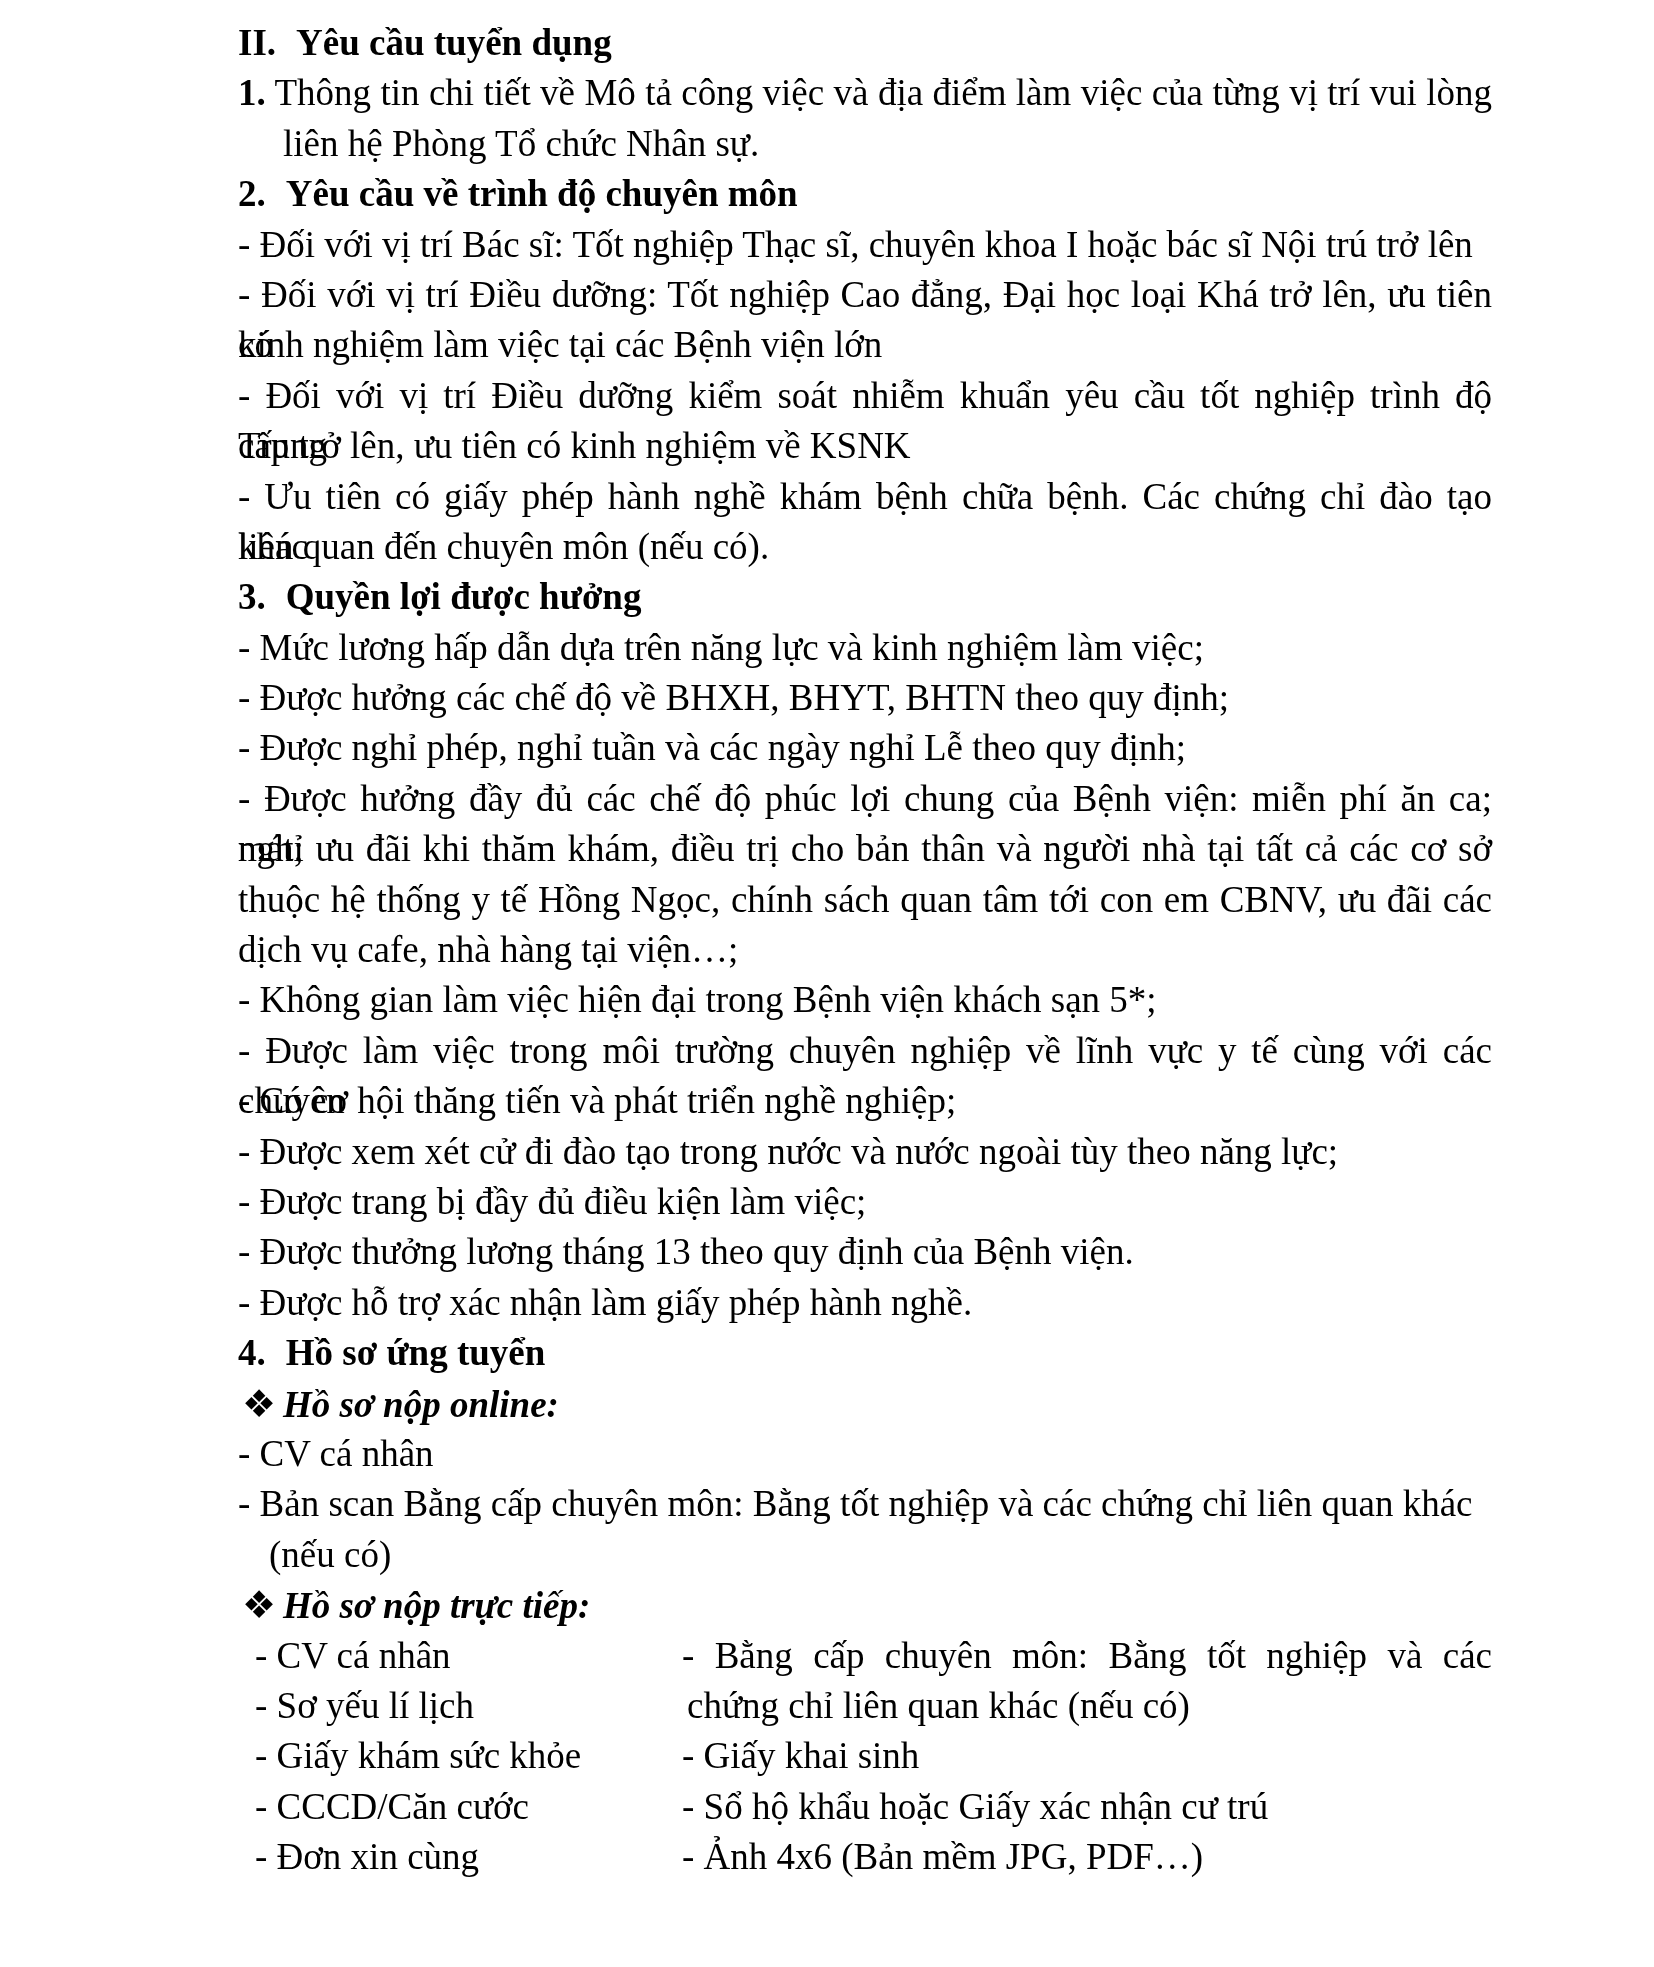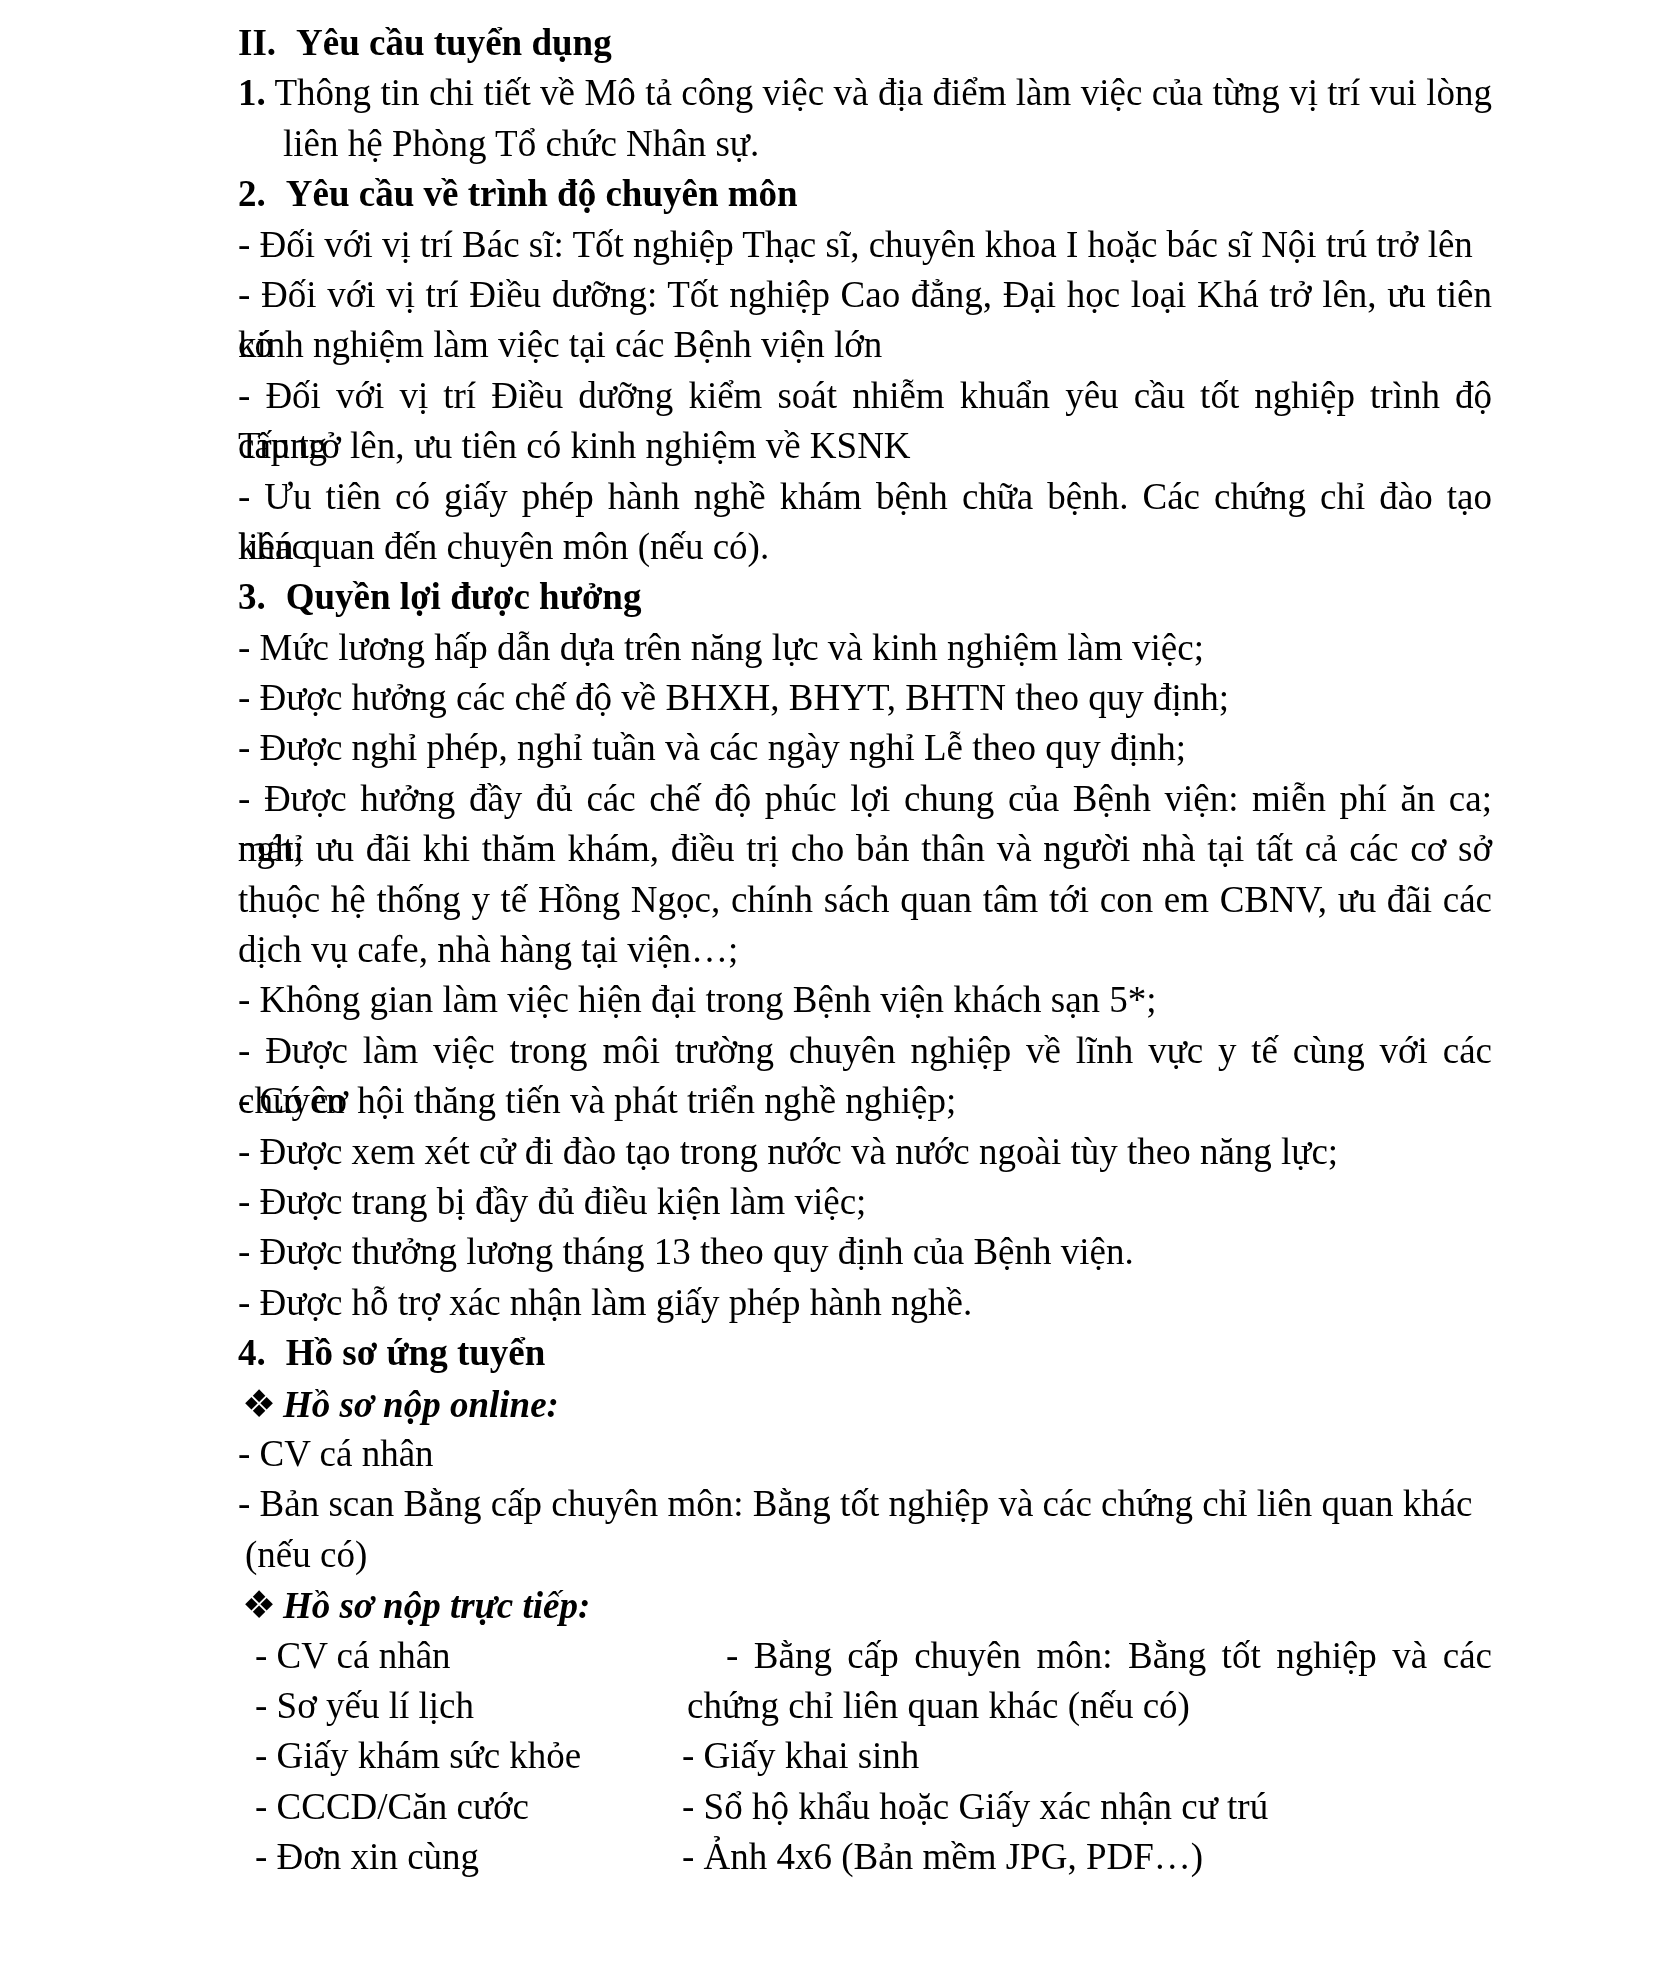--- a/index.html
+++ b/index.html
@@ -18,28 +18,28 @@
     left: 238px;
     top: 18px;
     width: 1254px;
   }
   .line { height: 50.4px; line-height: 50.4px; white-space: normal; }
   .j { text-align: justify; text-align-last: justify; }
   .num { font-weight: bold; }
   .h .num { margin-right: 20px; }
   .h .t { font-weight: bold; }
   .ind { padding-left: 45px; }
-  .paren { padding-left: 7px; }
+  .paren { padding-left: 7px; margin-left: 24px; }
   .dia { padding-left: 4px; }
   .dia .bullet { margin-right: 7px; font-size: 38px; font-style: normal; font-family: "DejaVu Sans", sans-serif; }
   .dia .t { font-weight: bold; font-style: italic; }
   .cols { display: flex; }
   .cols .lcell { flex: 0 0 auto; width: 444px; padding-left: 17px; box-sizing: border-box; }
   .cols .rcell { flex: 1 1 auto; }
-  .rcell.rj { text-align: justify; text-align-last: justify; margin-left: 44px; }
+  .rcell.rj { text-align: justify; text-align-last: justify; }
   .rcell.rind { padding-left: 5px; }
 </style>
 </head>
 <body>
 
 <div class="page">
   <div class="content">
       <div class="line h"><span class="num">II.</span><span class="t">Yêu cầu tuyển dụng</span></div>
       <div class="line pnum j"><span class="num">1.</span> <span class="t">Thông tin chi tiết về Mô tả công việc và địa điểm làm việc của từng vị trí vui lòng</span></div>
       <div class="line ind"><span class="t">liên hệ Phòng Tổ chức Nhân sự.</span></div>

